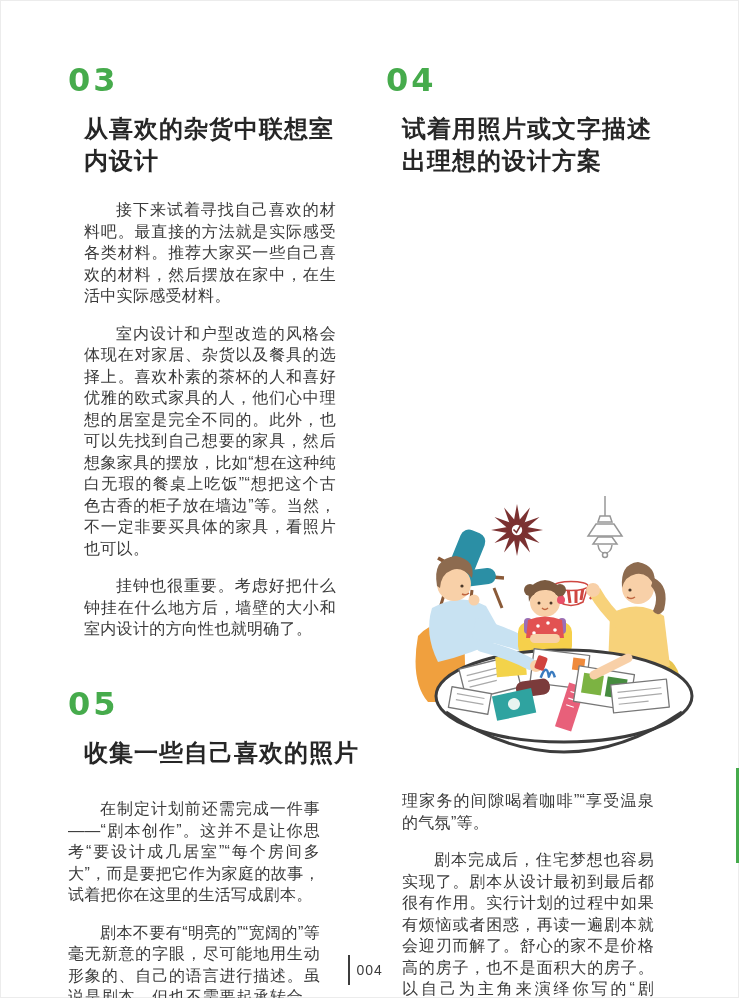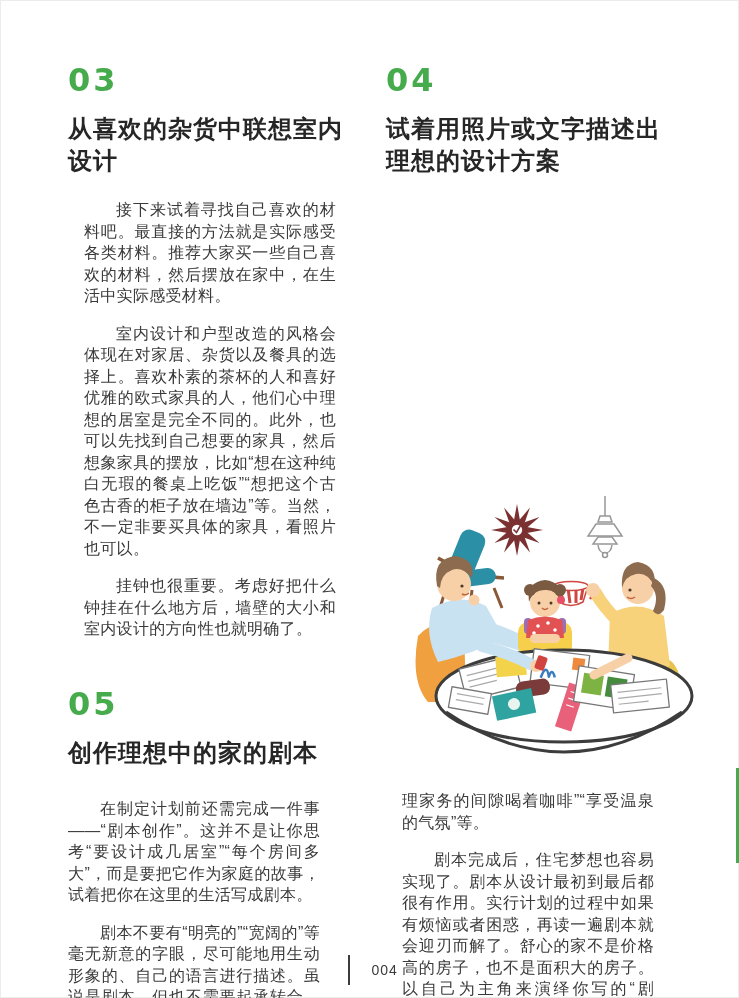--- a/index.html
+++ b/index.html
@@ -14,37 +14,37 @@
     font-family:"Liberation Sans","DejaVu Sans",sans-serif;
   }
   .secnum{
     font-family:"DejaVu Sans",sans-serif;
     font-weight:800;font-size:32px;line-height:1;
     color:var(--green);letter-spacing:3px;
   }
   .sechead{
     margin-top:17px;
     font-size:24px;line-height:32px;font-weight:700;
-    color:var(--ink);letter-spacing:1px;
+    color:var(--ink);letter-spacing:1px;margin-left:16px;
   }
   .bodytext{margin-top:22px;}
   .bodytext p{
     margin:16px;font-size:16px;line-height:21.5px;color:var(--body-ink);
     text-align:justify;text-indent:2em;letter-spacing:.3px;
   }
   .bodytext p.no-indent{text-indent:0;}
   .sec03{position:absolute;left:68px;top:64px;width:284px;}
   .sec04{position:absolute;left:386px;top:64px;width:284px;}
   .sec05-head{position:absolute;left:68px;top:688px;width:320px;}
   .sec05-left{position:absolute;left:52px;top:760px;width:284px;}
   .sec05-right{position:absolute;left:386px;top:752px;width:284px;}
   .illustration{position:absolute;left:412px;top:496px;width:308px;height:264px;}
   .footer{
     position:absolute;left:50%;bottom:13px;transform:translateX(-22px);
-    display:flex;align-items:center;gap:22px;
+    display:flex;align-items:center;gap:7px;
   }
   .footer .bar{width:2px;height:30px;background:#3c3c3c;}
   .footer .num{font-size:14px;color:#3a3a3a;letter-spacing:1px;}
   .edge-mark{position:absolute;right:0;top:768px;width:3px;height:95px;background:var(--green);}
 </style>
 </head>
 <body>
 
 <div class="page">
 
@@ -192,21 +192,21 @@
       </g>
       <path d="M70 150 Q100 158 118 168" stroke="#c8e2f2" stroke-width="12" stroke-linecap="round" fill="none"></path>
       <circle cx="124" cy="170" r="6" fill="#f8d0a8"></circle>
       <rect x="124" y="160" width="10" height="14" rx="2" fill="#d0433f" transform="rotate(20 129 167)"></rect>
       <path d="M216 162 L182 179" stroke="#f8d0a8" stroke-width="9" stroke-linecap="round" fill="none"></path>
     </g>
   </svg>
 
   <section class="sec05-head">
     <div class="secnum">05</div>
-    <h2 class="sechead">创作理想中的家的剧本</h2>
+    <h2 class="sechead">收集一些自己喜欢的照片</h2>
   </section>
 
   <div class="sec05-left bodytext">
     <p>在制定计划前还需完成一件事——“剧本创作”。这并不是让你思考“要设计成几居室”“每个房间多大”，而是要把它作为家庭的故事，试着把你在这里的生活写成剧本。</p>
     <p>剧本不要有“明亮的”“宽阔的”等毫无新意的字眼，尽可能地用生动形象的、自己的语言进行描述。虽说是剧本，但也不需要起承转合，只需要把想象中的场景描绘出来就好。比如“在暖洋洋的外廊上睡午觉”“整</p>
   </div>
 
   <div class="sec05-right bodytext">
     <p class="no-indent">理家务的间隙喝着咖啡”“享受温泉的气氛”等。</p>
     <p>剧本完成后，住宅梦想也容易实现了。剧本从设计最初到最后都很有作用。实行计划的过程中如果有烦恼或者困惑，再读一遍剧本就会迎刃而解了。舒心的家不是价格高的房子，也不是面积大的房子。以自己为主角来演绎你写的“剧本”，这比什么都重要。一定要以此为前提进行设计。</p>

